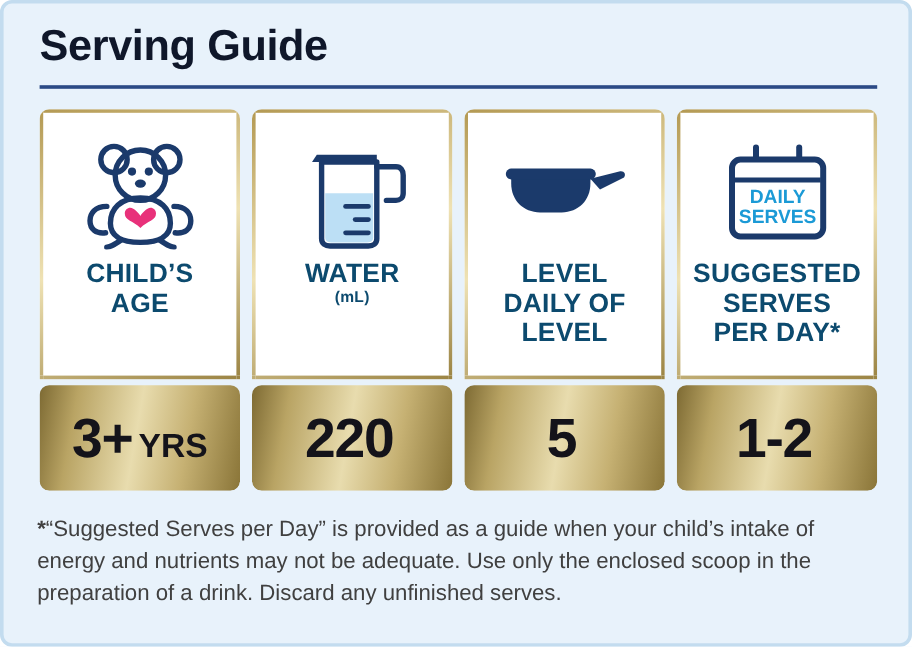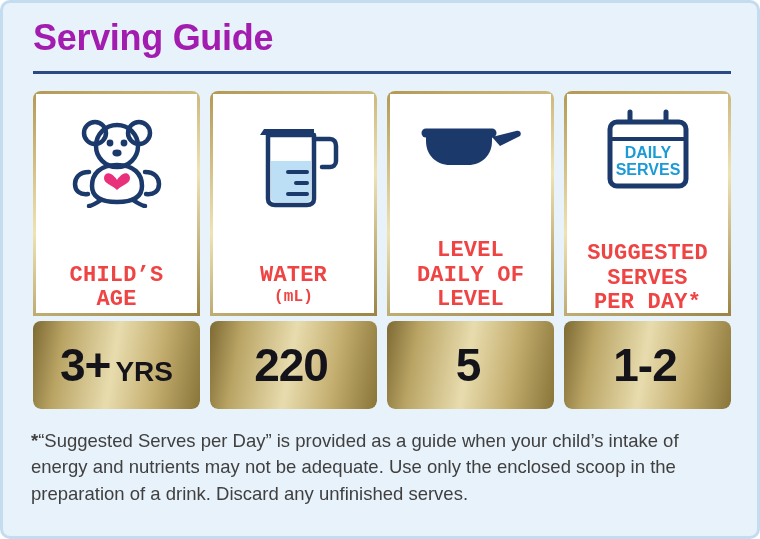--- a/index.html
+++ b/index.html
@@ -17,21 +17,21 @@
     background: #e8f2fb;
     border: 3px solid #c3dcef;
     border-radius: 10px;
   }
   .title {
     position: absolute;
     left: 30px;
     top: 14px;
     font-size: 36px;
     font-weight: bold;
-    color: #a21caf;
+    color: #0f172a;
     letter-spacing: -0.3px;
   }
   .title-rule {
     position: absolute;
     left: 30px;
     top: 68px;
     width: 698px;
     height: 3px;
     background: #2b4a85;
   }
@@ -54,40 +54,38 @@
     height: 225px;
     background: #ffffff;
     border: 3px solid;
     border-image: linear-gradient(160deg,#b49a54,#efe2b4,#9c8545) 1;
     border-radius: 8px 8px 0 0;
     display: flex;
     flex-direction: column;
     align-items: center;
     justify-content: flex-start;
     padding-top: 14px;
-    gap: 48px;
   }
   .icon-box {
     height: 108px;
     display: flex;
     align-items: center;
     justify-content: center;
   }
   .card-label {
     font-size: 22px;
     font-weight: bold;
-    color: #ef4444;
+    color: #0c4a6e;
     text-align: center;
     line-height: 1.12;
     letter-spacing: 0.2px;
     padding: 0 6px;
-    font-family: Liberation Mono, monospace;
   }
   .card-label .sub {
-    font-size: 16px;
+    font-size: 13px;
     font-weight: bold;
   }
   .card-bottom {
     height: 88px;
     margin-top: 5px;
     border-radius: 8px;
     background: linear-gradient(100deg,#7d6a33 0%, #b9a464 18%, #e8dcae 48%, #c6b173 72%, #8a7538 100%);
     display: flex;
     align-items: center;
     justify-content: center;

